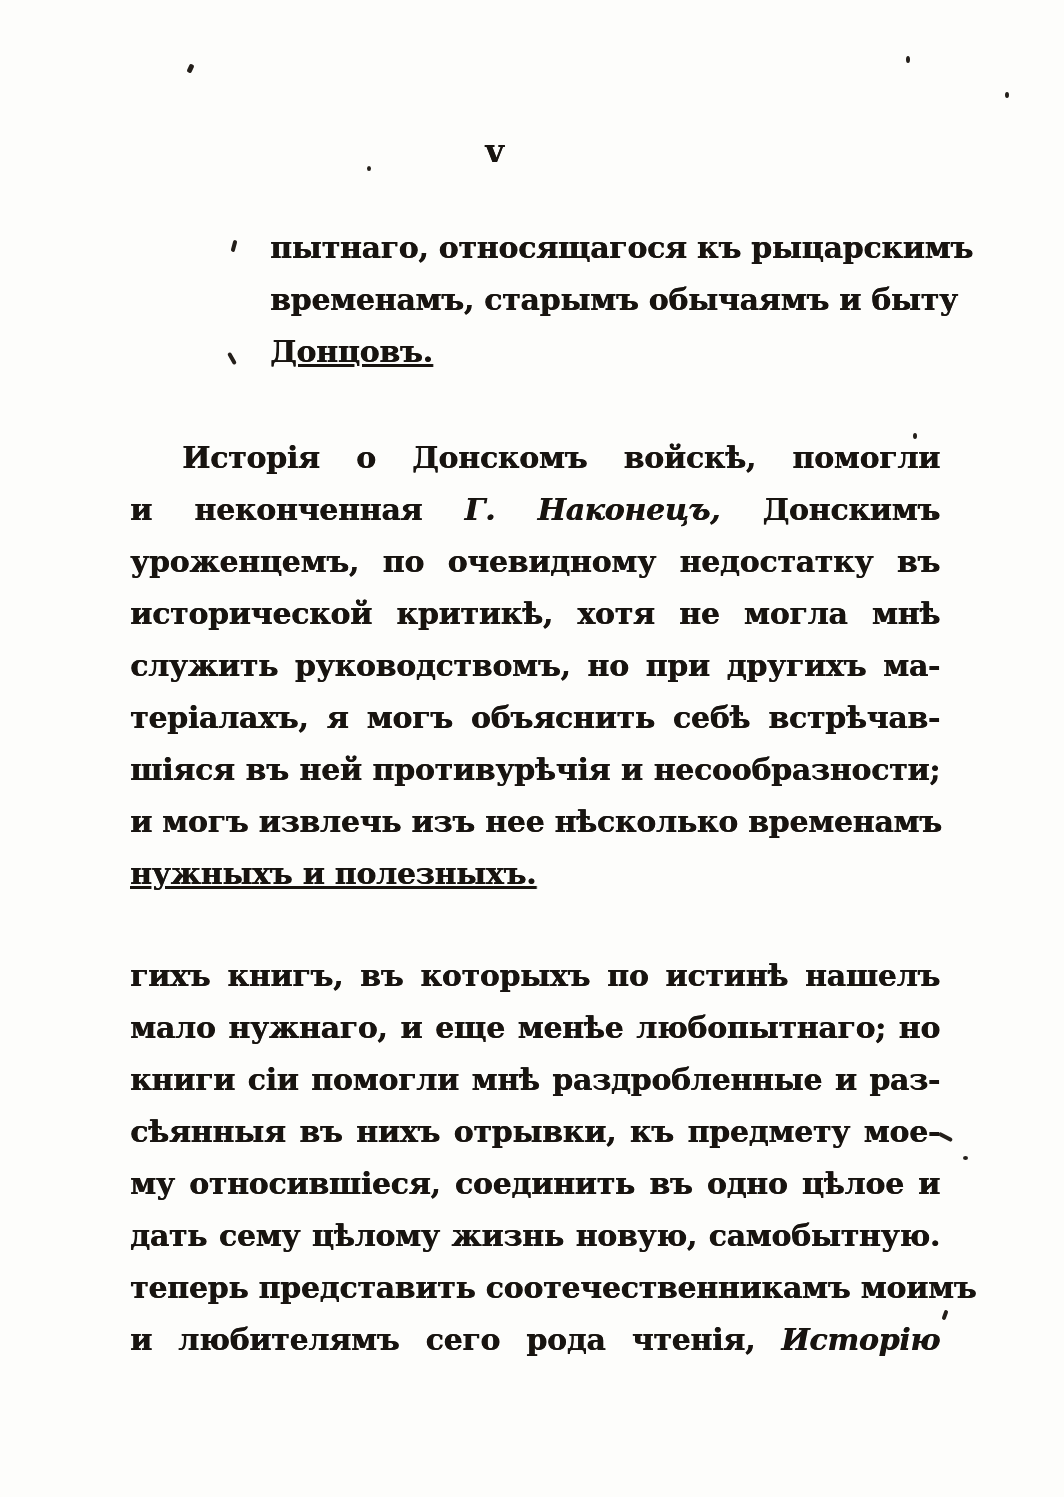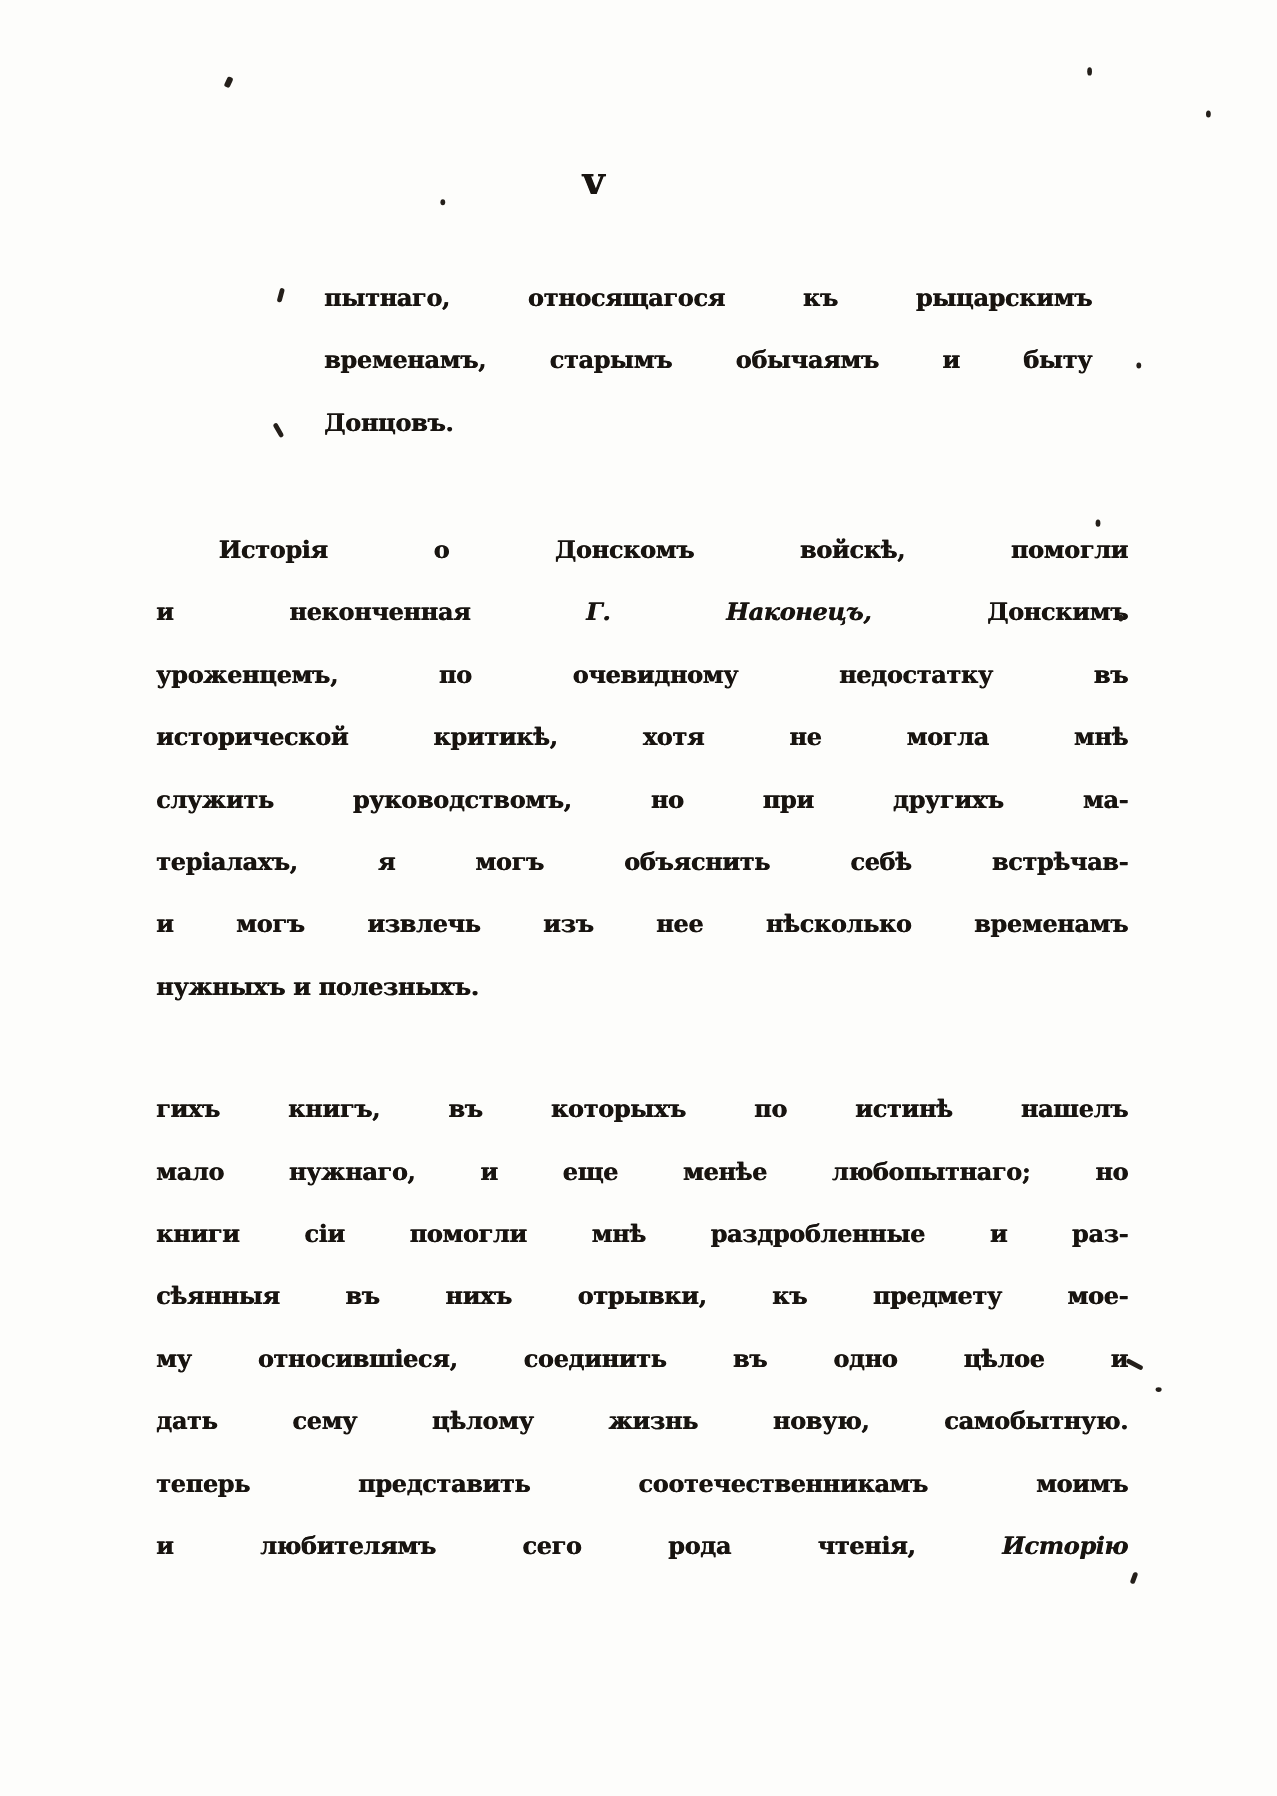--- a/index.html
+++ b/index.html
@@ -22,33 +22,34 @@
     text-align: center;
     font-size: 32px;
     letter-spacing: 1px;
     text-shadow: 0.4px 0 0 currentColor;
   }
   .text-block {
     position: absolute;
     top: 222px;
     left: 130px;
     width: 810px;
-    font-size: 20px;
+    font-size: 30px;
     line-height: 52px;
     letter-spacing: -0.3px;
     text-shadow: 0.45px 0 0 currentColor;
   }
   .line {
     white-space: nowrap;
     text-align: justify;
     text-align-last: justify;
     height: 52px;
   }
   .line.last {
     text-align-last: left;
+    text-decoration: underline;
   }
   .line.indent { text-indent: 52px; }
   .intro-block {
     margin-left: 140px;
     width: 640px;
     margin-bottom: 54px;
   }
   .para-history { margin-bottom: 50px; }
   .it { font-style: italic; }
   .speck {
@@ -77,20 +78,21 @@
       <div class="line last">Донцовъ.</div>
     </div>
 
     <div class="para-history">
       <div class="line indent">Исторія о Донскомъ войскѣ, помогли</div>
       <div class="line"><span>и неконченная</span> <span class="it">Г. Наконецъ,</span> <span>Донскимъ</span></div>
       <div class="line">уроженцемъ, по очевидному недостатку въ</div>
       <div class="line">исторической критикѣ, хотя не могла мнѣ</div>
       <div class="line">служить руководствомъ, но при другихъ ма-</div>
       <div class="line">теріалахъ, я могъ объяснить себѣ встрѣчав-</div>
+      <div class="line">шіяся въ ней противурѣчія и несообразности;</div>
       <div class="line">и могъ извлечь изъ нее нѣсколько временамъ</div>
       <div class="line last">нужныхъ и полезныхъ.</div>
     </div>
 
     <div class="para-books">
       <div class="line">гихъ книгъ, въ которыхъ по истинѣ нашелъ</div>
       <div class="line">мало нужнаго, и еще менѣе любопытнаго; но</div>
       <div class="line">книги сіи помогли мнѣ раздробленные и раз-</div>
       <div class="line">сѣянныя въ нихъ отрывки, къ предмету мое-</div>
       <div class="line">му относившіеся, соединить въ одно цѣлое и</div>

